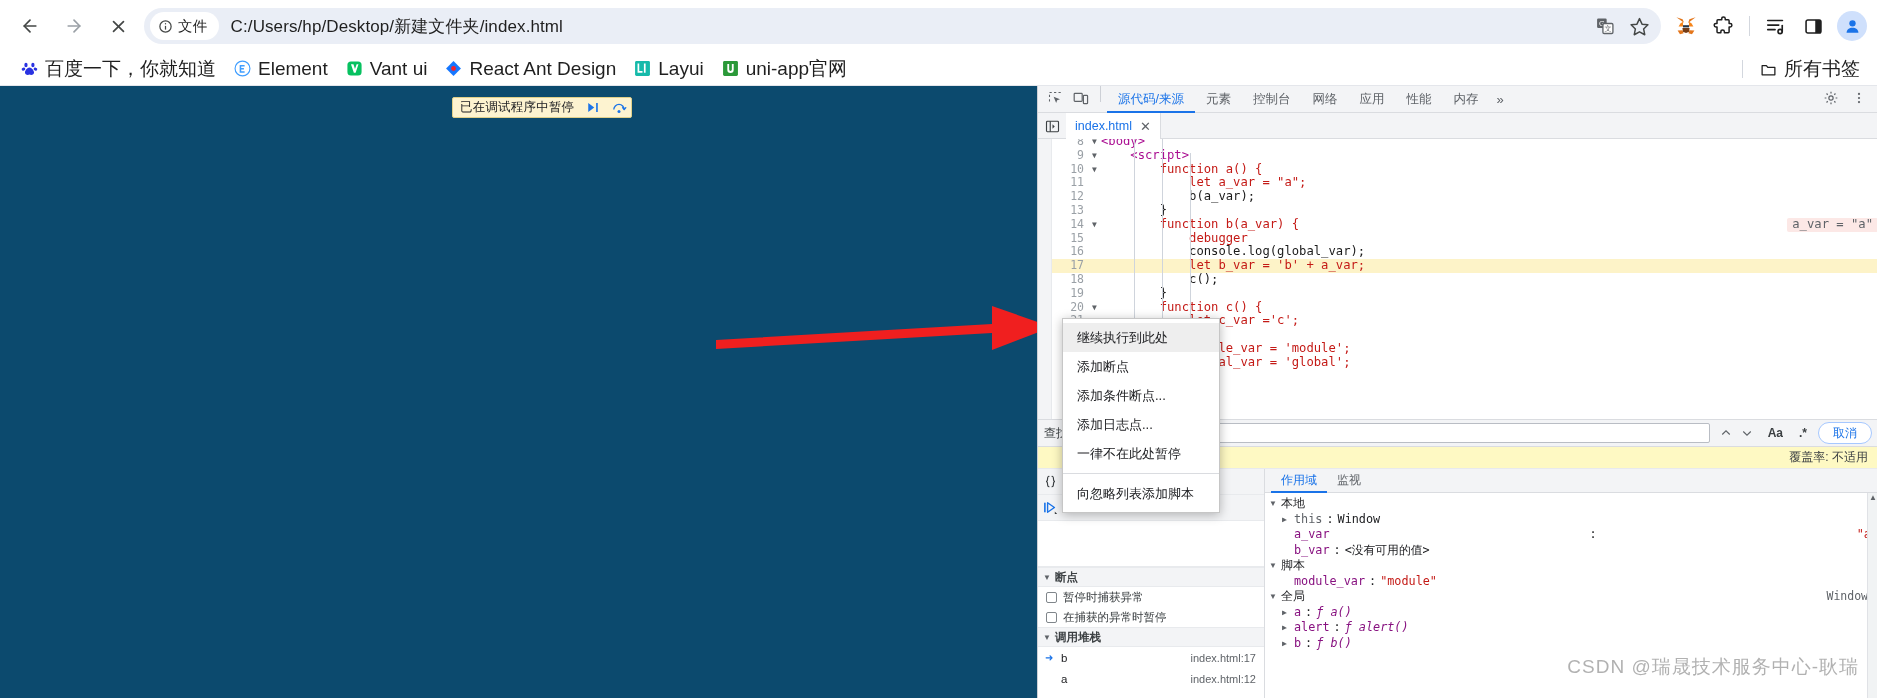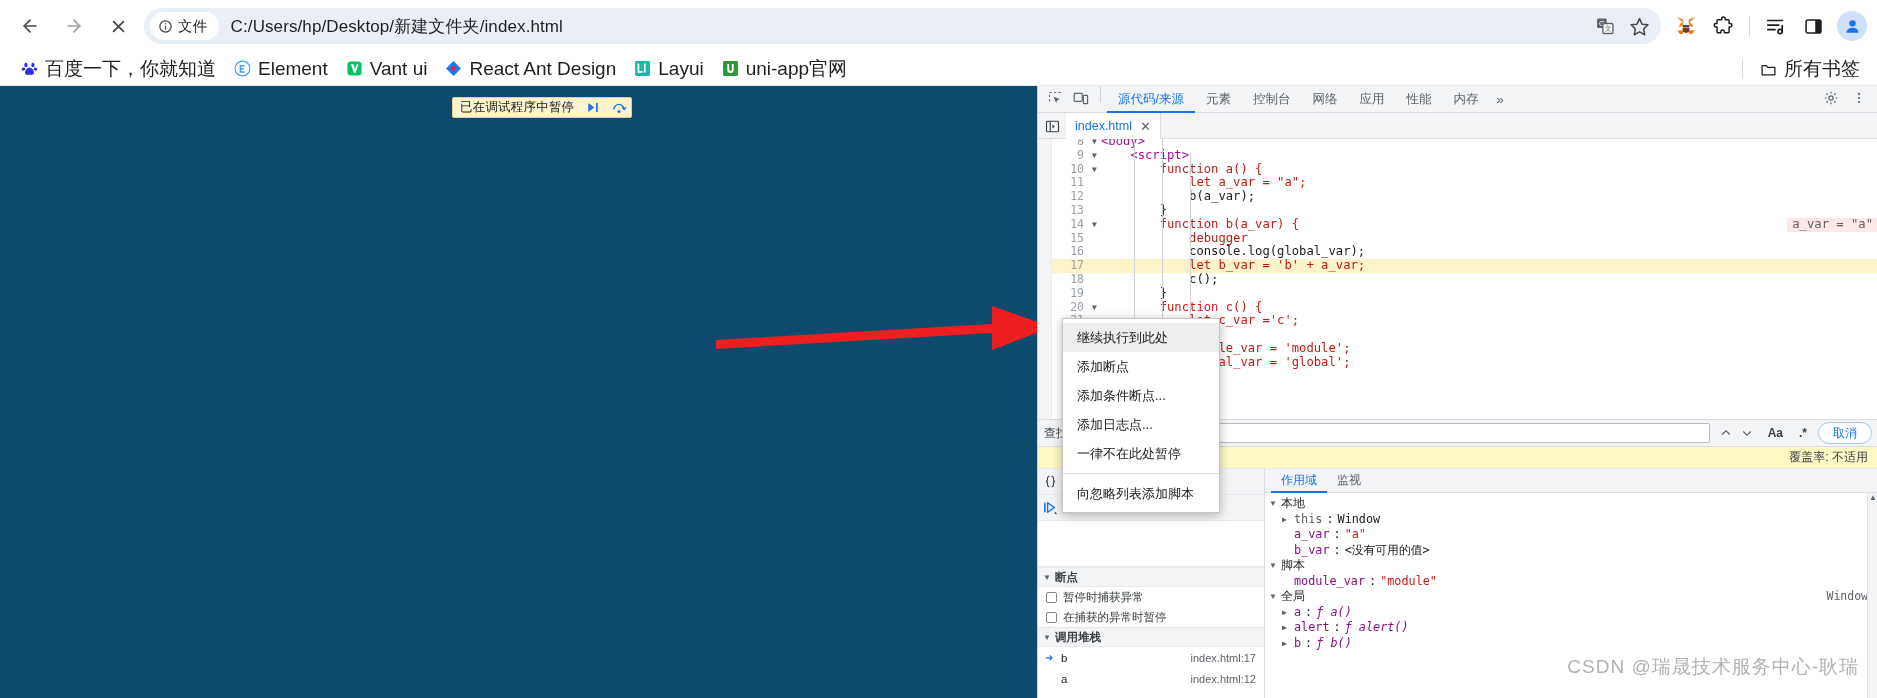--- a/index.html
+++ b/index.html
@@ -586,21 +586,21 @@
         <div class="sc-group">
           <span class="tri">▼</span>
           <span>本地</span>
         </div>
         <div class="sc-item">
           <span class="exp">▶</span>
           <span class="nm-this">this</span>
           <span>: </span>
           <span class="val-obj">Window</span>
         </div>
-        <div class="sc-item" style="padding-left:25px;">
+        <div class="sc-item" style="padding-left:25px;justify-content:space-between;">
           <span class="nm">a_var</span>
           <span>: </span>
           <span class="val-str">"a"</span>
         </div>
         <div class="sc-item" style="padding-left:25px;">
           <span class="nm">b_var</span>
           <span>: </span>
           <span class="val-na">&lt;没有可用的值&gt;</span>
         </div>
 

